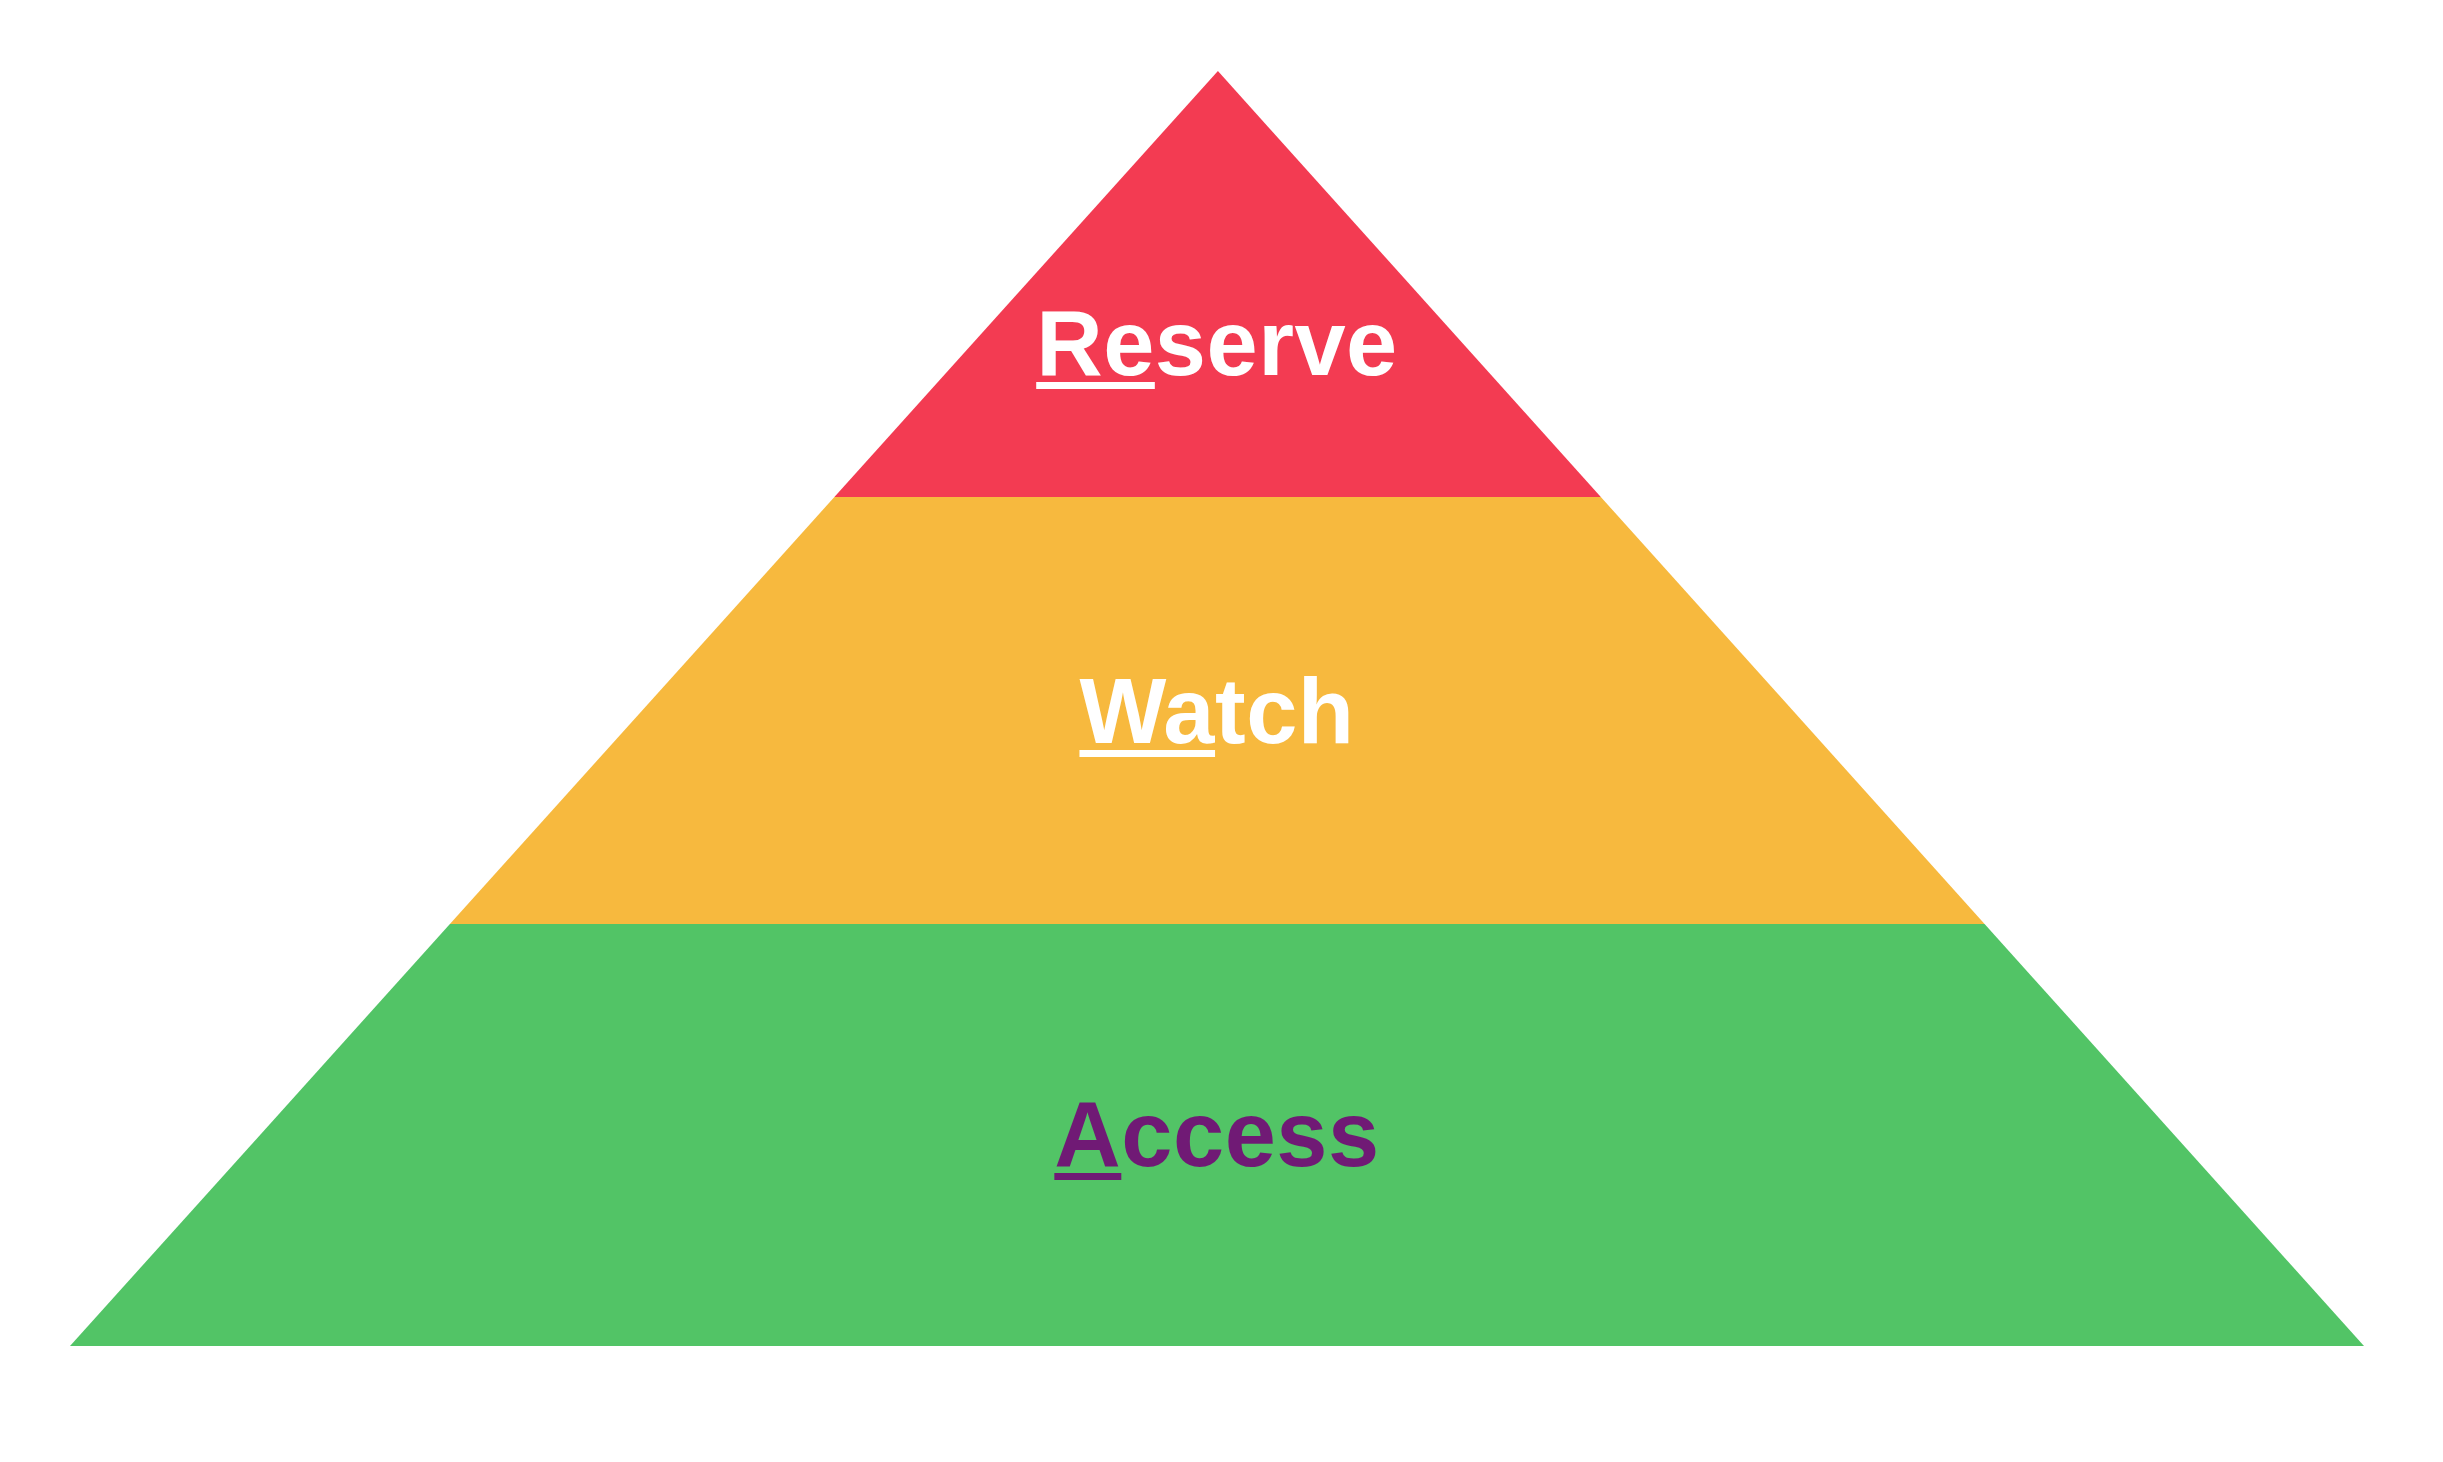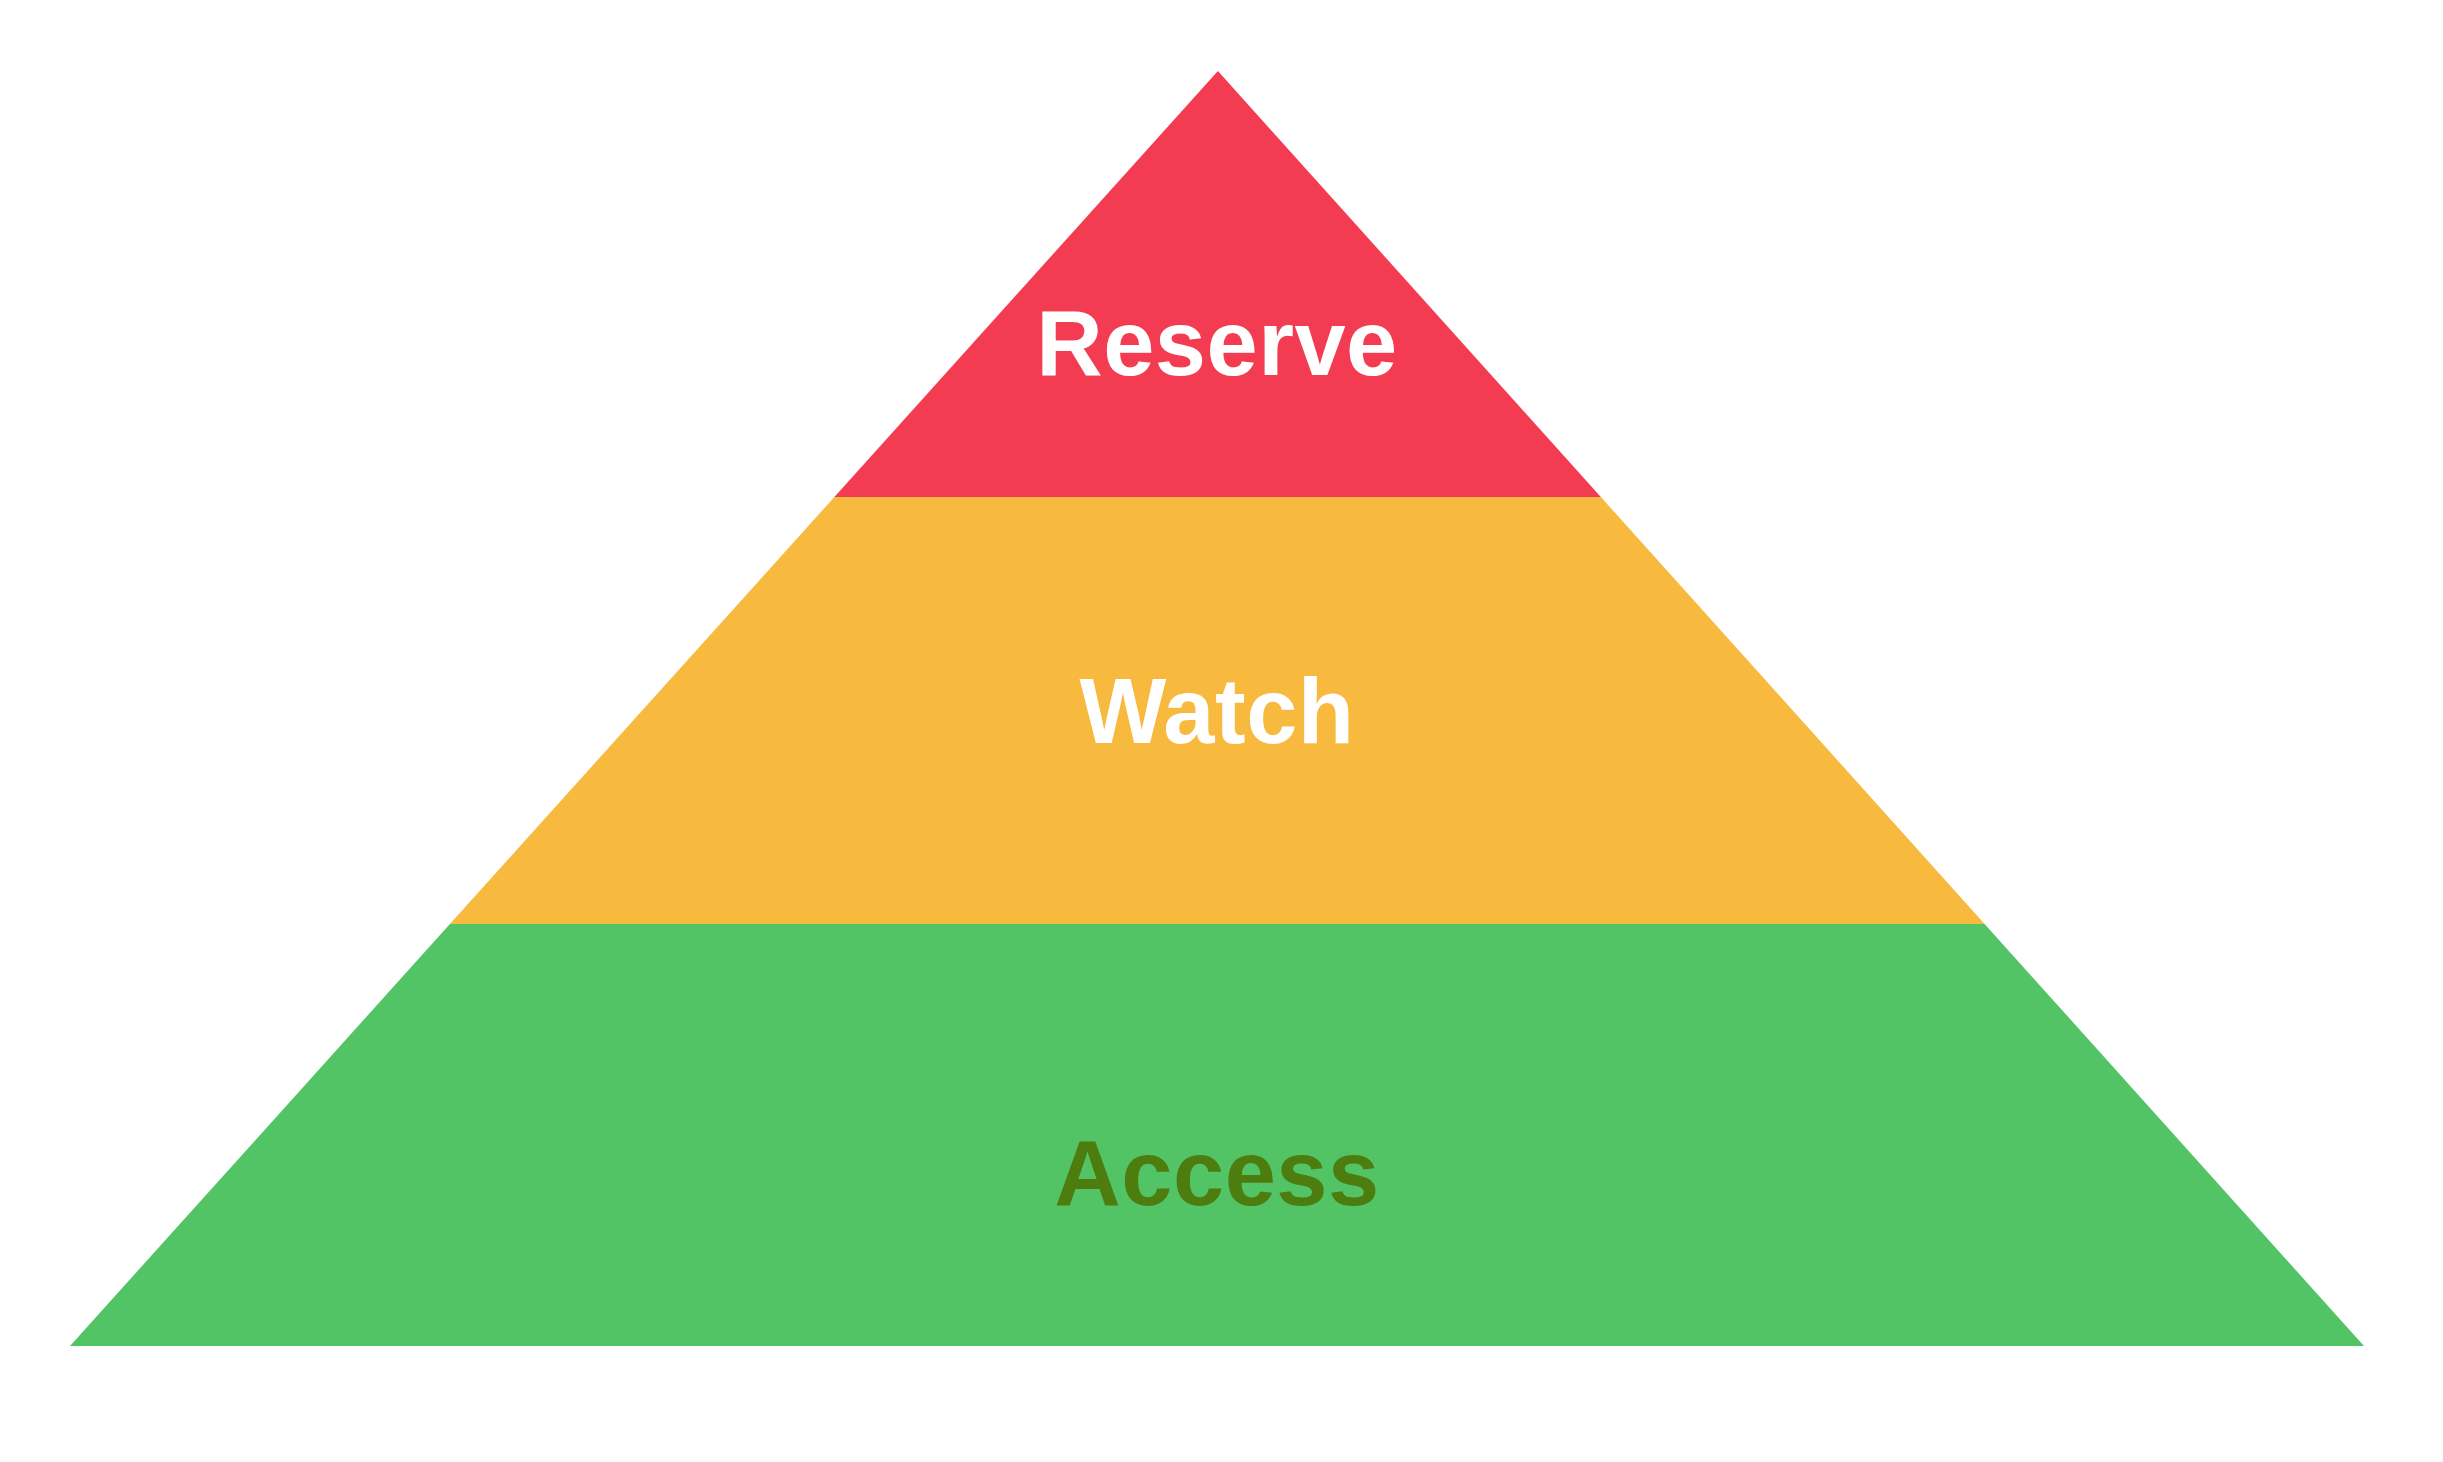--- a/index.html
+++ b/index.html
@@ -41,34 +41,35 @@
     line-height: 1;
     letter-spacing: 0.5px;
     white-space: nowrap;
     user-select: none;
   }
   .label-reserve { top: 272px; }
   .label-watch   { top: 640px; }
   .label-access  { top: 1063px; }
 
   .underlined {
+    text-decoration: underline;
     text-decoration-thickness: 7px;
     text-underline-offset: 7px;
   }
 </style>
 </head>
 <body style="background-color: rgb(255, 255, 255);">
 
 <div class="pyramid">
 
   <div class="band band-reserve" style="background-color: rgb(243, 59, 82);"></div>
 
   <div class="band band-watch" style="background-color: rgb(247, 185, 62);"></div>
 
   <div class="band band-access" style="background-color: rgb(82, 196, 102);"></div>
 
   <div class="tier-label label-reserve" style="color: rgb(255, 255, 255);"><span class="underlined">Re</span><span>serve</span></div>
 
   <div class="tier-label label-watch" style="color: rgb(255, 255, 255);"><span class="underlined">Wa</span><span>tch</span></div>
 
-  <div class="tier-label label-access" style="color: #4d7c0f; margin-top: 39px;"><span class="underlined">A</span><span>ccess</span></div>
+  <div class="tier-label label-access" style="color: #701a75;"><span class="underlined">A</span><span>ccess</span></div>
 
 </div>
 
 </body></html>

